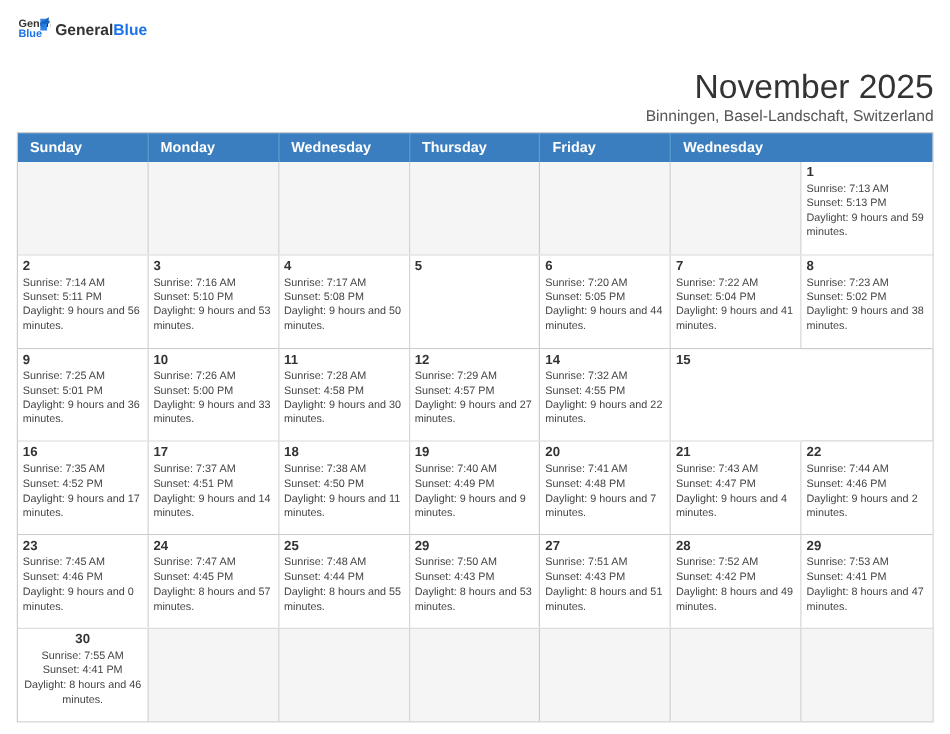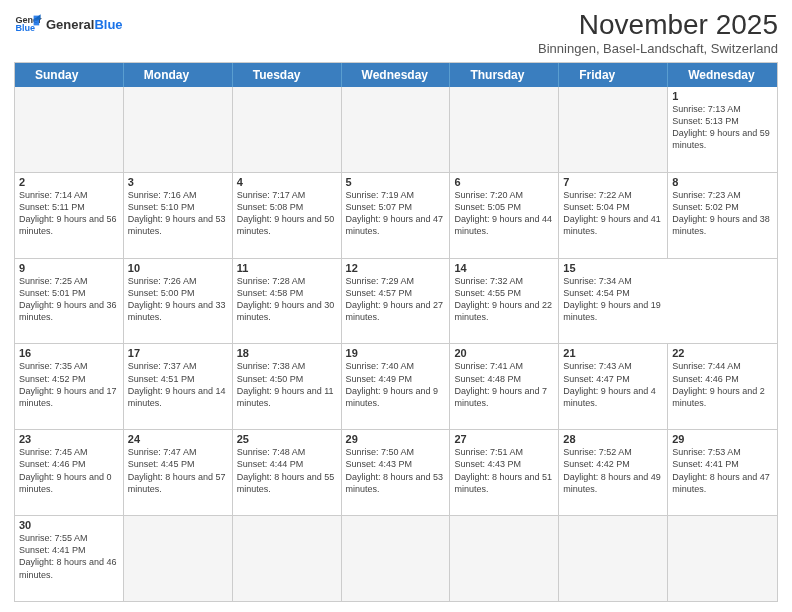--- a/index.html
+++ b/index.html
@@ -33,57 +33,58 @@
       height: 28px;
     }
     .title-block {
       text-align: right;
     }
     .main-title {
       font-size: 28px;
       font-weight: normal;
       color: #333;
       line-height: 1.1;
+      margin-top: 48px;
     }
     .subtitle {
       font-size: 13px;
       color: #555;
     }
     .calendar {
       flex: 1;
       display: flex;
       flex-direction: column;
       border: 1px solid #ccc;
     }
     .cal-header-row {
       display: grid;
       grid-template-columns: repeat(7, 1fr);
       background: #3a7ebf;
     }
     .cal-header-cell {
       color: #fff;
       font-size: 12px;
       font-weight: bold;
-      padding: 5px 20px;
+      padding: 5px 10px;
       text-align: left;
       border-right: 1px solid #5a9ed0;
     }
     .cal-header-cell:last-child { border-right: none; }
     .cal-body {
       flex: 1;
       display: flex;
       flex-direction: column;
     }
     .cal-row {
       display: grid;
       grid-template-columns: repeat(7, 1fr);
       flex: 1;
       border-bottom: 1px solid #ccc;
     }
-    .cal-row:last-child { border-bottom: none; }
+    .cal-row:last-child { border-bottom: none; text-align: center; }
     .cal-cell {
       border-right: 1px solid #ccc;
       padding: 3px 4px;
       font-size: 9.5px;
       color: #333;
       vertical-align: top;
       background: #fff;
     }
     .cal-cell:last-child { border-right: none; }
     .cal-cell.empty { background: #f5f5f5; }
@@ -121,21 +122,20 @@
     <div class="title-block">
       <div class="main-title">November 2025</div>
       <div class="subtitle">Binningen, Basel-Landschaft, Switzerland</div>
     </div>
   </div>
 
   <div class="calendar">
     <div class="cal-header-row">
     <div class="cal-header-cell">Sunday</div>
         <div class="cal-header-cell">Monday</div>
-        <div class="cal-header-cell">Tuesday</div>
         <div class="cal-header-cell">Wednesday</div>
         <div class="cal-header-cell">Thursday</div>
         <div class="cal-header-cell">Friday</div>
         <div class="cal-header-cell">Wednesday</div>
       </div>
     <div class="cal-body">
     <div class="cal-row">
           <div class="cal-cell empty"></div>
           <div class="cal-cell empty"></div>
           <div class="cal-cell empty"></div>
@@ -155,21 +155,20 @@
           <div class="cal-cell">
             <span class="day-num">3</span>
             <div class="day-info">Sunrise: 7:16 AM<br>Sunset: 5:10 PM<br>Daylight: 9 hours and 53 minutes.</div>
           </div>
           <div class="cal-cell">
             <span class="day-num">4</span>
             <div class="day-info">Sunrise: 7:17 AM<br>Sunset: 5:08 PM<br>Daylight: 9 hours and 50 minutes.</div>
           </div>
           <div class="cal-cell">
             <span class="day-num">5</span>
-            <div class="day-info">Sunrise: 7:19 AM<br>Sunset: 5:07 PM<br>Daylight: 9 hours and 47 minutes.</div>
           </div>
           <div class="cal-cell">
             <span class="day-num">6</span>
             <div class="day-info">Sunrise: 7:20 AM<br>Sunset: 5:05 PM<br>Daylight: 9 hours and 44 minutes.</div>
           </div>
           <div class="cal-cell">
             <span class="day-num">7</span>
             <div class="day-info">Sunrise: 7:22 AM<br>Sunset: 5:04 PM<br>Daylight: 9 hours and 41 minutes.</div>
           </div>
           <div class="cal-cell">
@@ -193,21 +192,20 @@
           <div class="cal-cell">
             <span class="day-num">12</span>
             <div class="day-info">Sunrise: 7:29 AM<br>Sunset: 4:57 PM<br>Daylight: 9 hours and 27 minutes.</div>
           </div>
           <div class="cal-cell">
             <span class="day-num">14</span>
             <div class="day-info">Sunrise: 7:32 AM<br>Sunset: 4:55 PM<br>Daylight: 9 hours and 22 minutes.</div>
           </div>
           <div class="cal-cell">
             <span class="day-num">15</span>
-            <div class="day-info">Sunrise: 7:34 AM<br>Sunset: 4:54 PM<br>Daylight: 9 hours and 19 minutes.</div>
           </div>
         </div>
         <div class="cal-row">
           <div class="cal-cell">
             <span class="day-num">16</span>
             <div class="day-info">Sunrise: 7:35 AM<br>Sunset: 4:52 PM<br>Daylight: 9 hours and 17 minutes.</div>
           </div>
           <div class="cal-cell">
             <span class="day-num">17</span>
             <div class="day-info">Sunrise: 7:37 AM<br>Sunset: 4:51 PM<br>Daylight: 9 hours and 14 minutes.</div>

